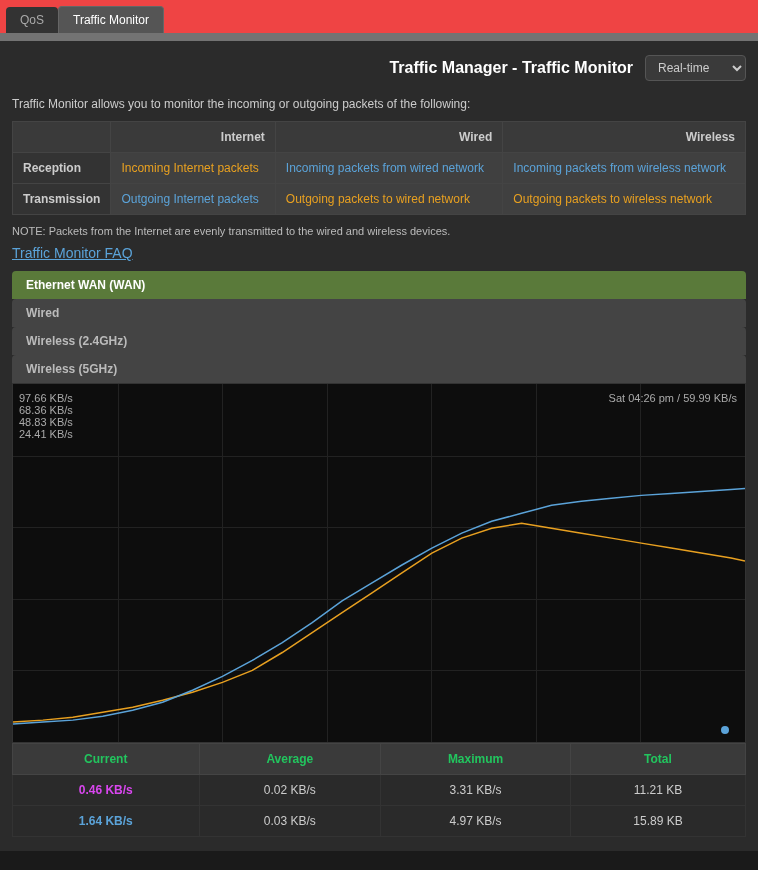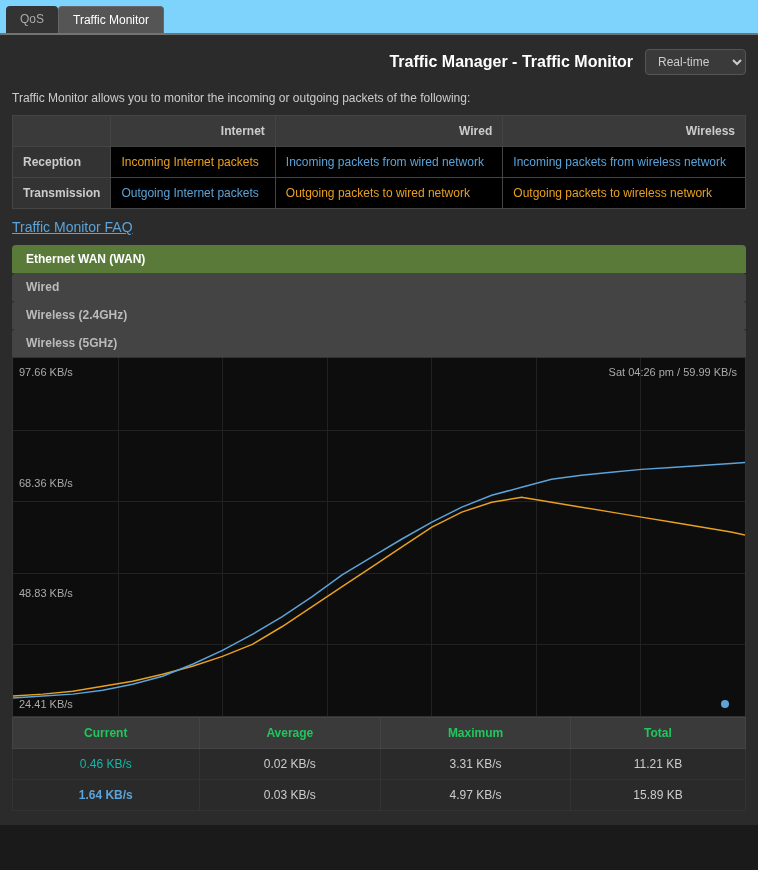--- a/index.html
+++ b/index.html
@@ -6,24 +6,25 @@
     body {
       background: #1a1a1a;
       color: #ccc;
       font-family: Arial, sans-serif;
       font-size: 12px;
       width: 758px;
     }
 
     
     .tab-bar {
-      background: #7dd3fc;
+      background: #ef4444;
       display: flex;
       padding: 6px 0 0 6px;
-      border-bottom: 2px solid #737373;
+      border-bottom: 8px solid #737373;
+      align-items: center;
     }
     .tab {
       padding: 6px 14px;
       cursor: pointer;
       border-radius: 4px 4px 0 0;
       color: #ccc;
       font-size: 12px;
     }
     .tab.inactive {
       background: #333;
@@ -89,21 +90,21 @@
       font-weight: bold;
       text-align: right;
     }
     .info-table tbody td:first-child {
       background: #333;
       color: #ccc;
       font-weight: bold;
       width: 90px;
     }
     .info-table tbody td {
-      background: #000000;
+      background: #404040;
     }
     .link-orange {
       color: #e8a020;
       cursor: pointer;
       text-decoration: none;
     }
     .link-blue {
       color: #5ba3d9;
       cursor: pointer;
       text-decoration: none;
@@ -154,21 +155,21 @@
       height: 360px;
       overflow: hidden;
     }
     .chart-labels {
       position: absolute;
       left: 6px;
       top: 0;
       height: 100%;
       display: flex;
       flex-direction: column;
-      justify-content: space-between;
+      justify-content: flex-start;
       padding: 8px 0 6px 0;
     }
     .chart-label {
       color: #aaa;
       font-size: 11px;
     }
     .chart-timestamp {
       position: absolute;
       top: 8px;
       right: 8px;
@@ -223,22 +224,22 @@
       border: 1px solid #444;
     }
     .stats-table td {
       background: #2a2a2a;
       color: #ccc;
       padding: 8px 10px;
       text-align: center;
       border: 1px solid #333;
     }
     .stats-table td.orange-val {
-      color: #14b8a6;
-      font-weight: normal;
+      color: #d946ef;
+      font-weight: bold;
     }
     .stats-table td.blue-val {
       color: #5ba3d9;
       font-weight: bold;
     }
   </style>
 </head>
 <body>
 
 <div class="tab-bar">
@@ -289,20 +290,21 @@
         <td>
           <a class="link-orange">Outgoing packets to wired network</a>
         </td>
         <td>
           <a class="link-orange">Outgoing packets to wireless network</a>
         </td>
       </tr>
     </tbody>
   </table>
 
+  <div class="note-section">NOTE: Packets from the Internet are evenly transmitted to the wired and wireless devices.</div>
   <a class="faq-link">Traffic Monitor FAQ</a>
 
   <div class="monitor-tabs">
     <div class="monitor-tab active">Ethernet WAN (WAN)</div>
     <div class="monitor-tab inactive">Wired</div>
     <div class="monitor-tab inactive">Wireless (2.4GHz)</div>
     <div class="monitor-tab inactive">Wireless (5GHz)</div>
   </div>
 
   <div class="chart-container">

